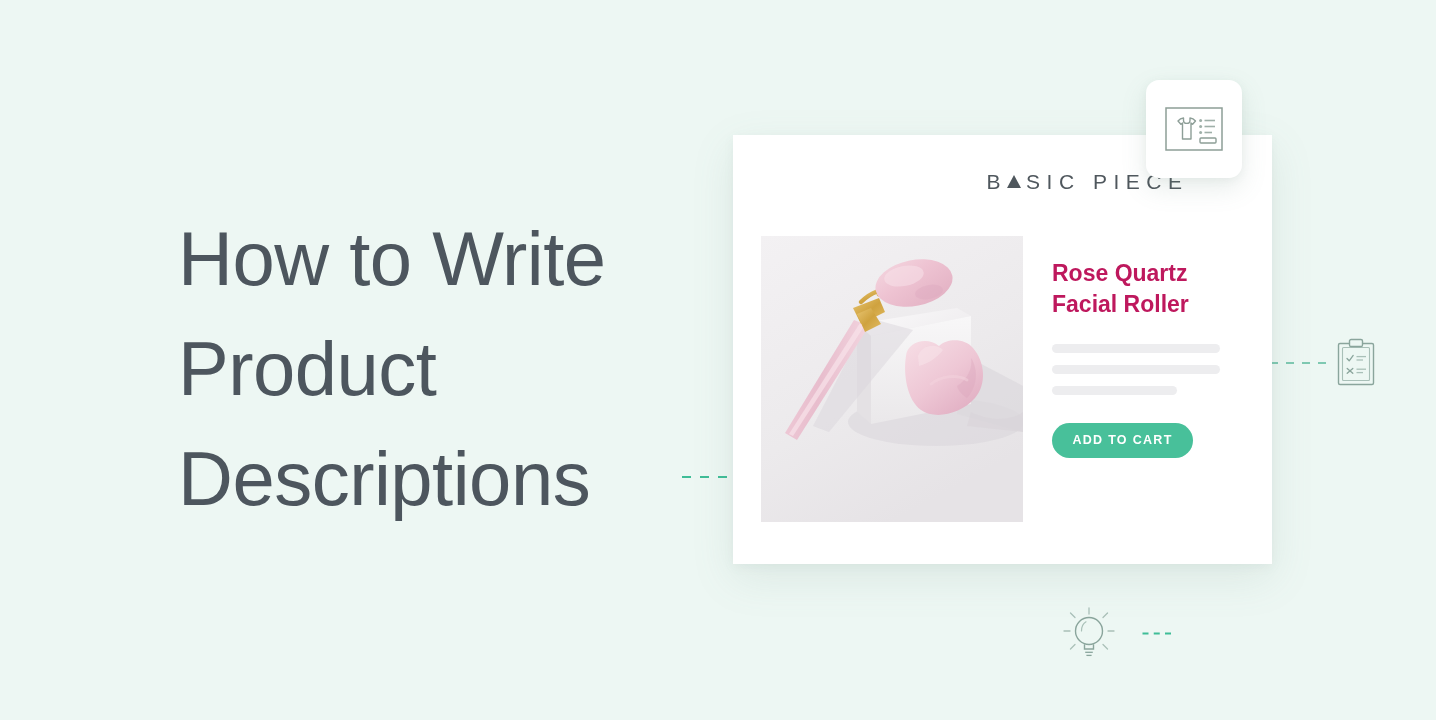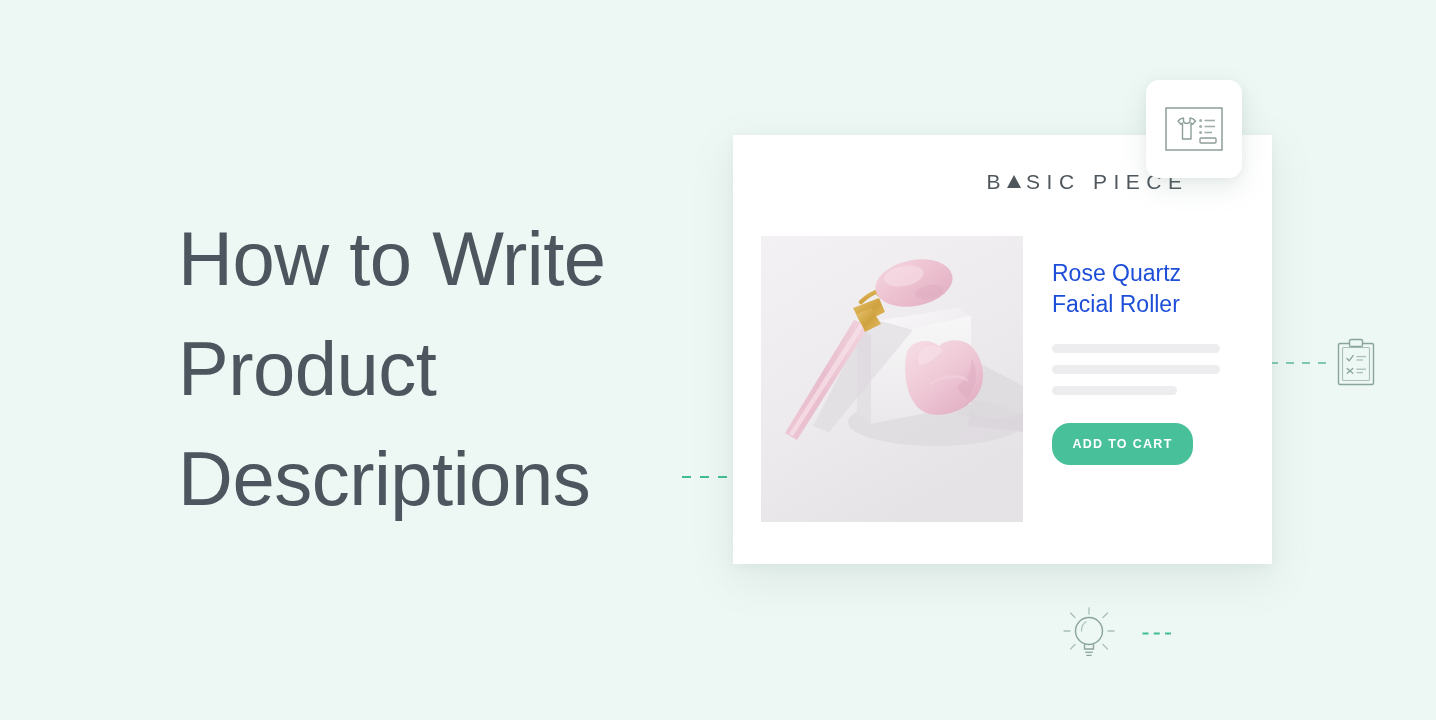--- a/index.html
+++ b/index.html
@@ -87,22 +87,22 @@
   
   .info {
     position: absolute;
     left: 319px;
     top: 123px;
     width: 200px;
   }
   .prod-name {
     font-size: 23px;
     line-height: 31px;
-    color: #1d4ed8;
-    font-weight: 400;
+    color: #be185d;
+    font-weight: 700;
     white-space: pre-line;
   }
   .bars { margin-top: 24px; }
   .bar {
     height: 9px;
     border-radius: 5px;
     background: #ededef;
     margin-bottom: 12px;
   }
   .bar.w1 { width: 168px; }
@@ -112,21 +112,21 @@
   .price {
     margin-top: 24px;
     font-size: 27px;
     color: #4d565e;
     font-weight: 400;
   }
 
   .atc {
     margin-top: 28px;
     width: 141px;
-    height: 42px;
+    height: 35px;
     border-radius: 18px;
     background: #48c09a;
     color: #ffffff;
     border: none;
     font-size: 12.5px;
     letter-spacing: 1.3px;
     font-weight: 700;
     font-family: "Liberation Sans", sans-serif;
     cursor: pointer;
     line-height: 35px;

